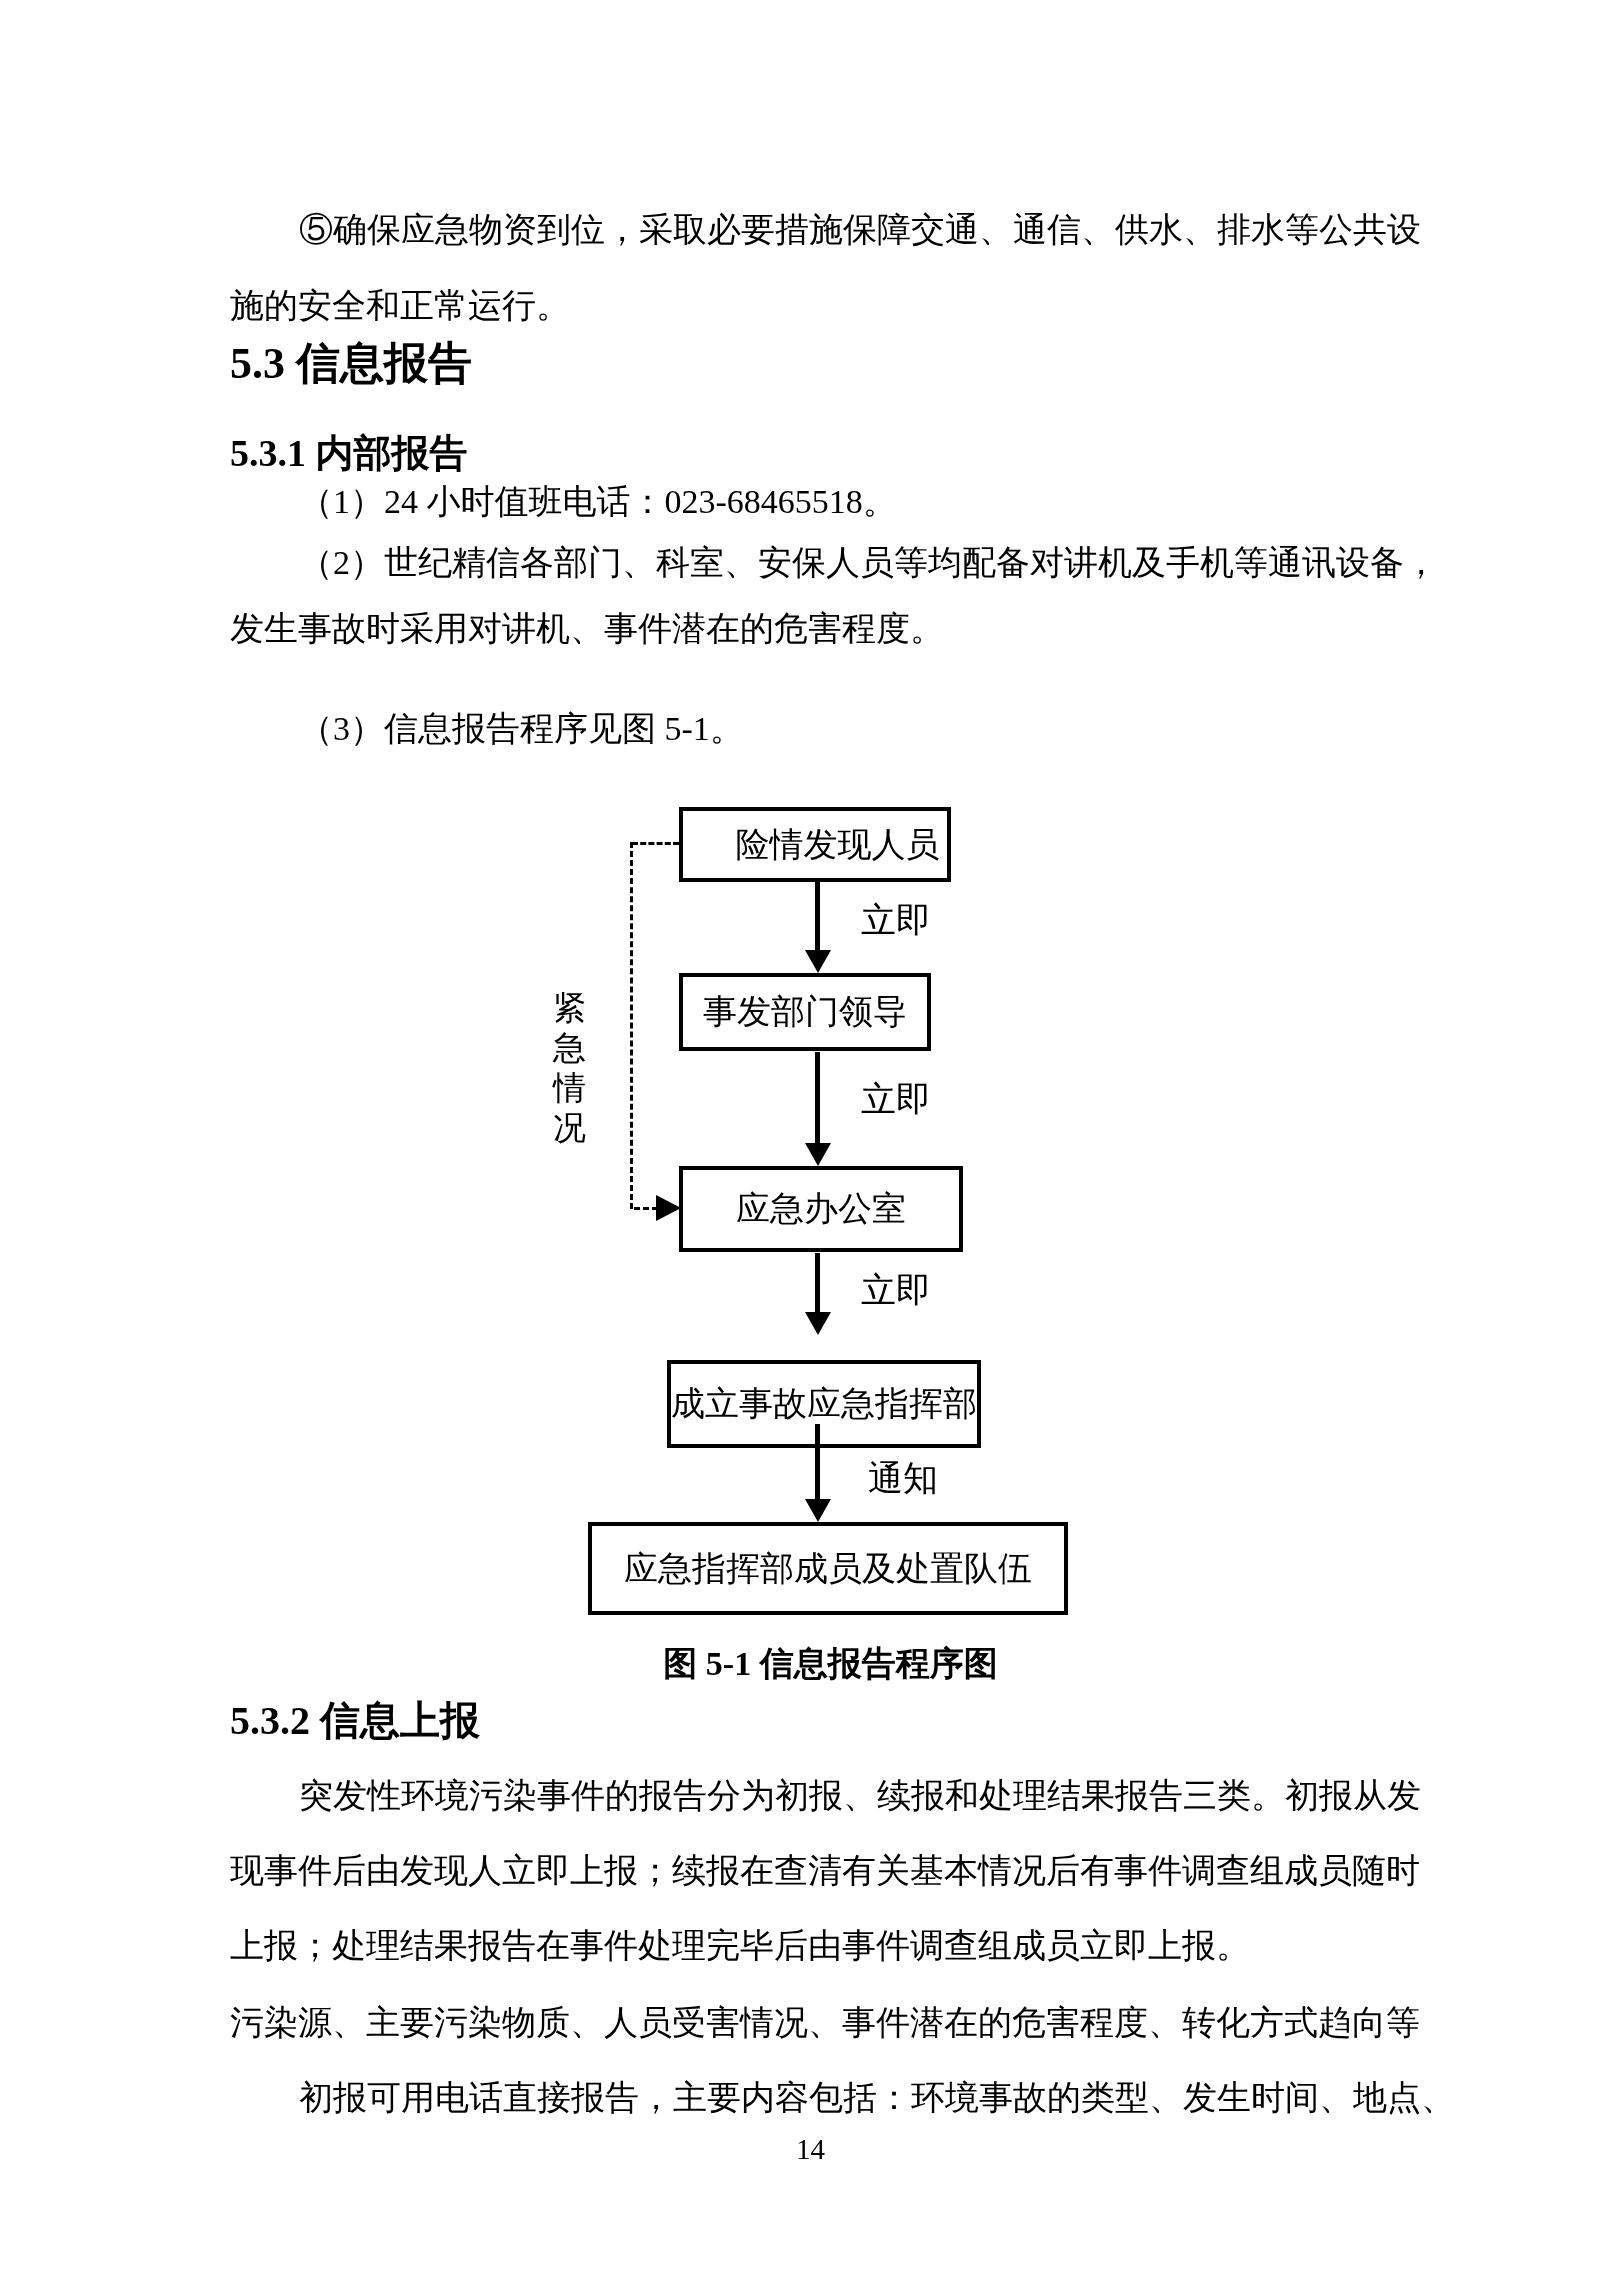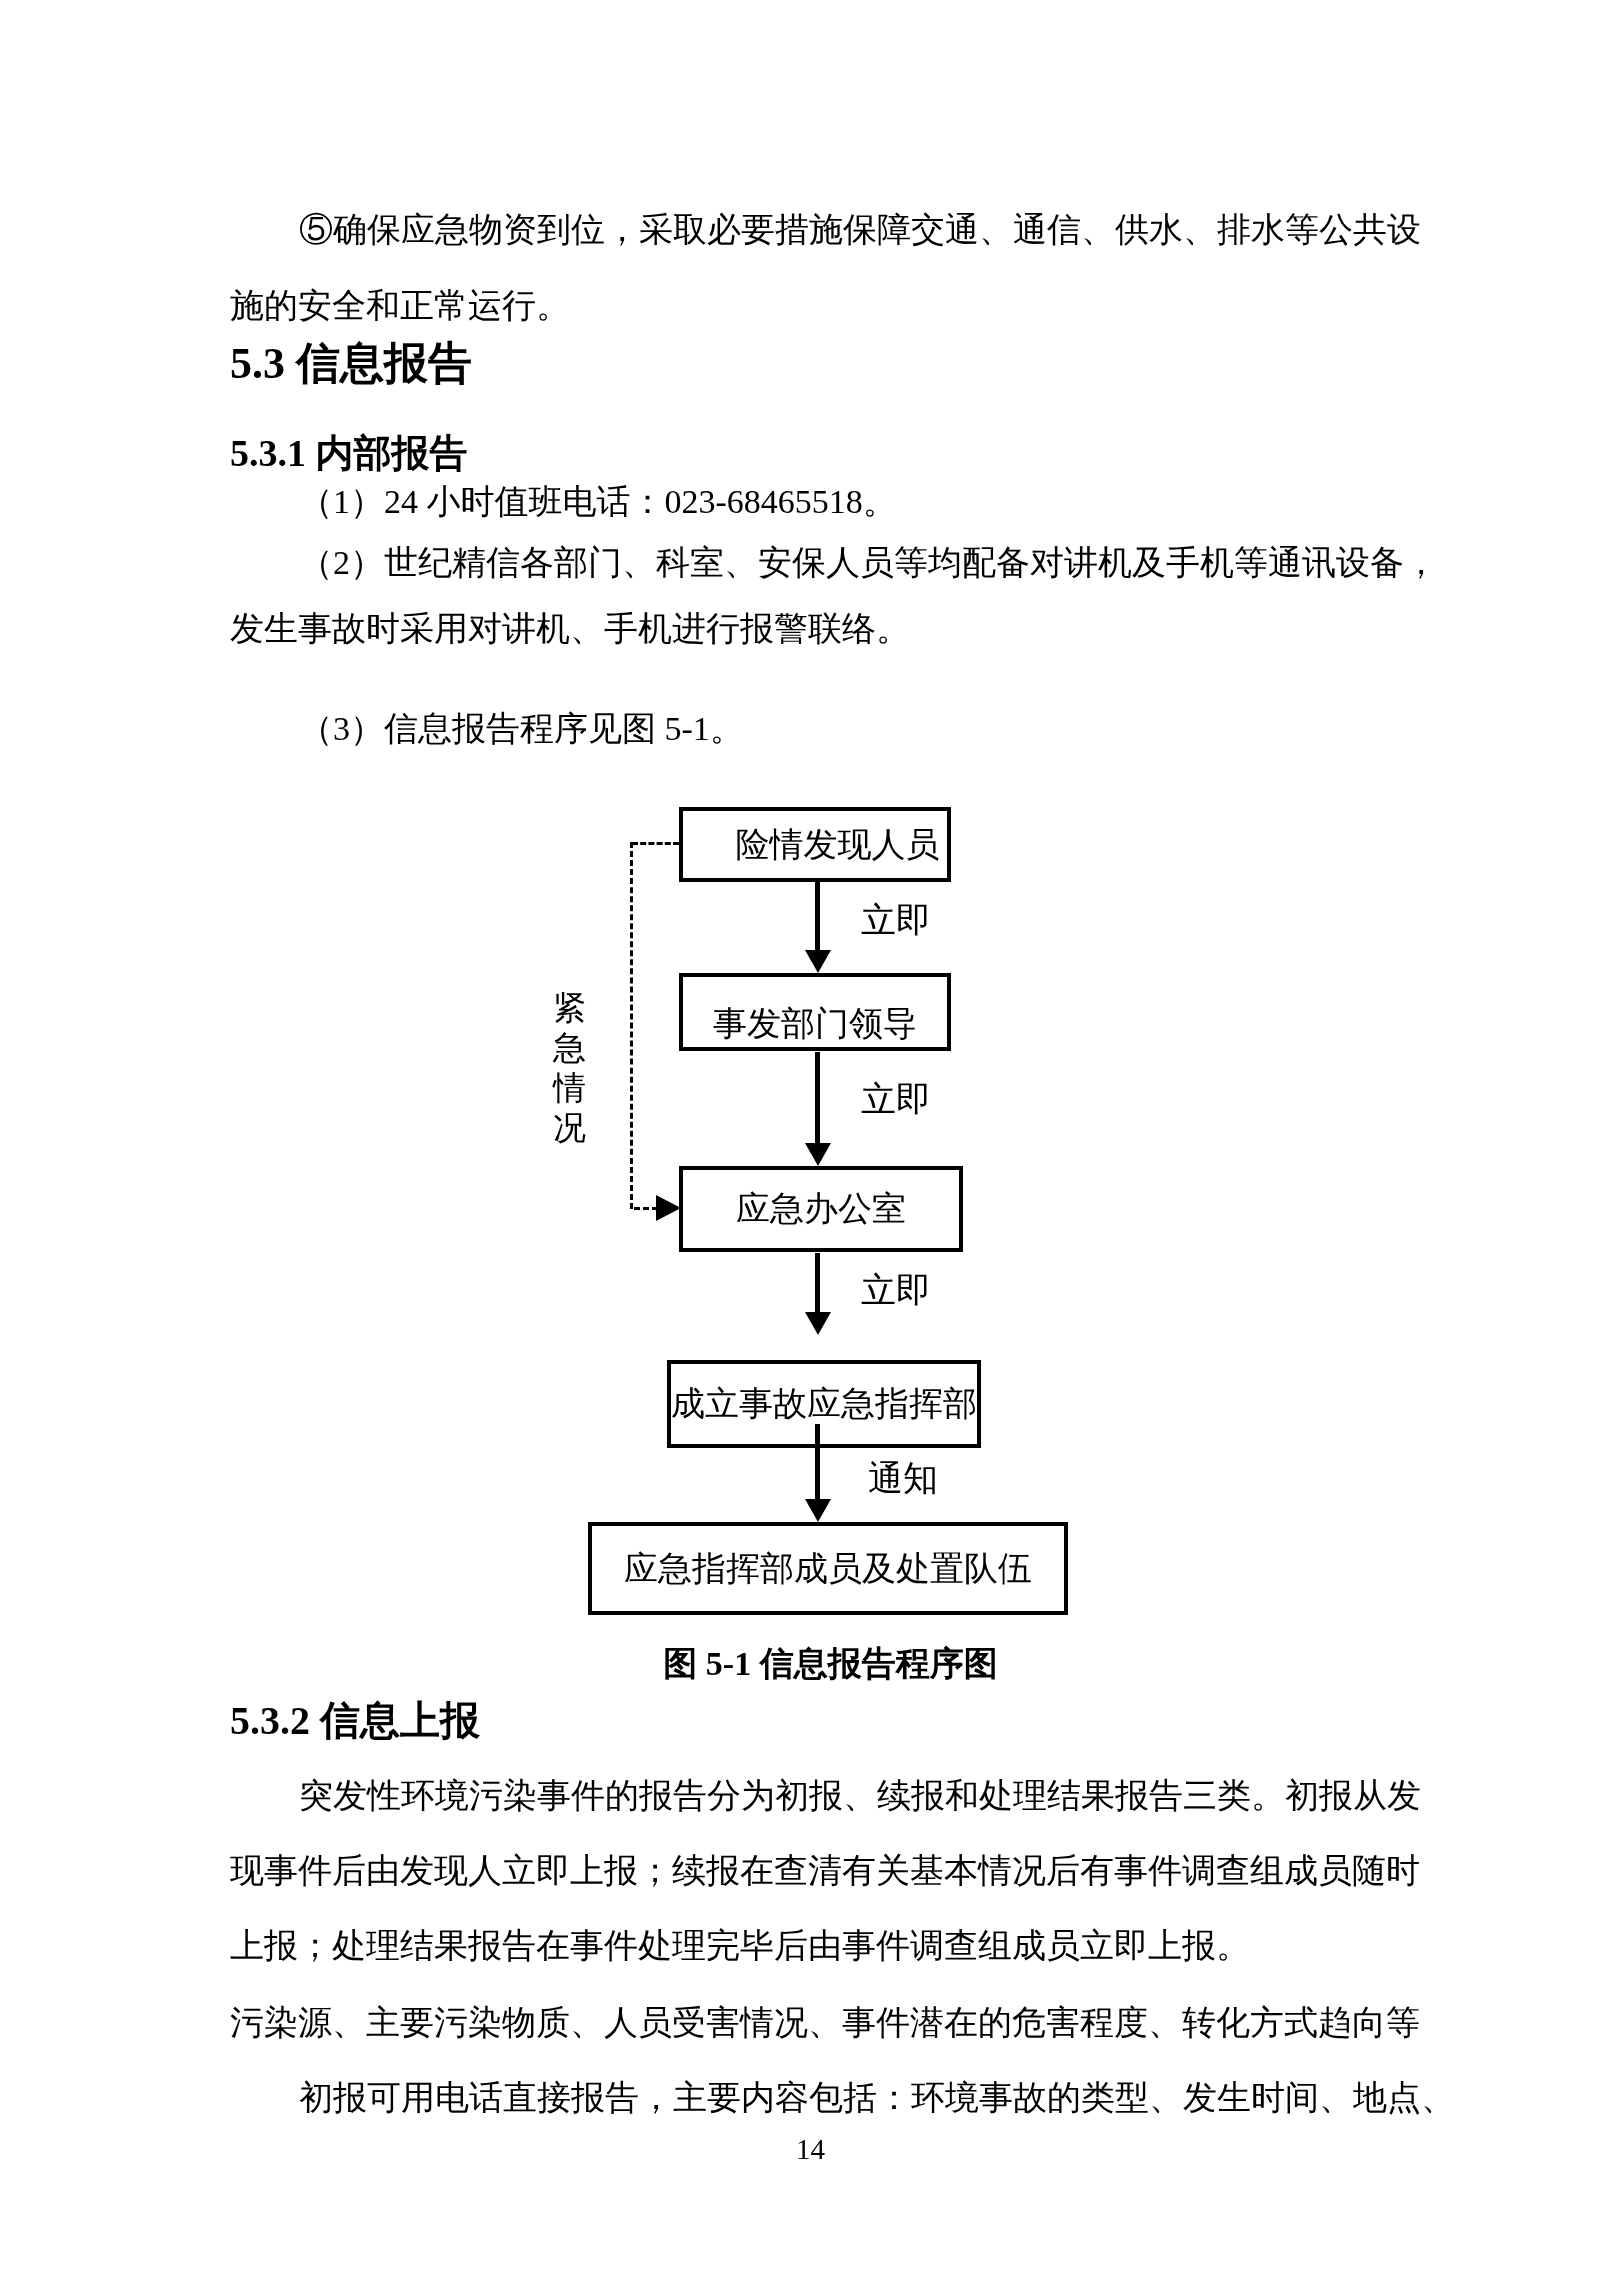--- a/index.html
+++ b/index.html
@@ -59,34 +59,34 @@
     <div class="tline">施的安全和正常运行。</div>
   </div>
 
   <div class="abs h1" style="left:230px; top:334px;">5.3 信息报告</div>
   <div class="abs h2" style="left:230px; top:420px;">5.3.1 内部报告</div>
 
   <div class="abs body-par tline indent" style="left:230px; top:469px;">（1）24 小时值班电话：023-68465518。</div>
 
   <div class="abs body-par" style="left:230px; top:530px;">
     <div class="tline indent">（2）世纪精信各部门、科室、安保人员等均配备对讲机及手机等通讯设备，</div>
-    <div class="tline">发生事故时采用对讲机、手机进行报警联络。</div>
+    <div class="tline">发生事故时采用对讲机、事件潜在的危害程度。</div>
   </div>
 
   <div class="abs body-par tline indent" style="left:230px; top:696px;">（3）信息报告程序见图 5-1。</div>
 
   <div class="node" style="left:679px; top:807px; width:272px; height:75px;padding-left:45px;">
     <span>险情发现人员</span>
   </div>
 
   <div class="vline" style="left:815px; top:882px; height:70px;"></div>
   <div class="head-down" style="left:805px; top:950px;"></div>
   <div class="edge-label" style="left:861px; top:897px;">立即</div>
 
-  <div class="node" style="left:679px; top:973px; width:272px; height:78px;align-items:flex-end;">
+  <div class="node" style="left:679px; top:973px; width:252px; height:78px;">
     <span>事发部门领导</span>
   </div>
 
   <div class="vline" style="left:815px; top:1052px; height:93px;"></div>
   <div class="head-down" style="left:805px; top:1143px;"></div>
   <div class="edge-label" style="left:861px; top:1076px;">立即</div>
 
   <div class="node" style="left:679px; top:1166px; width:284px; height:86px;">
     <span>应急办公室</span>
   </div>

